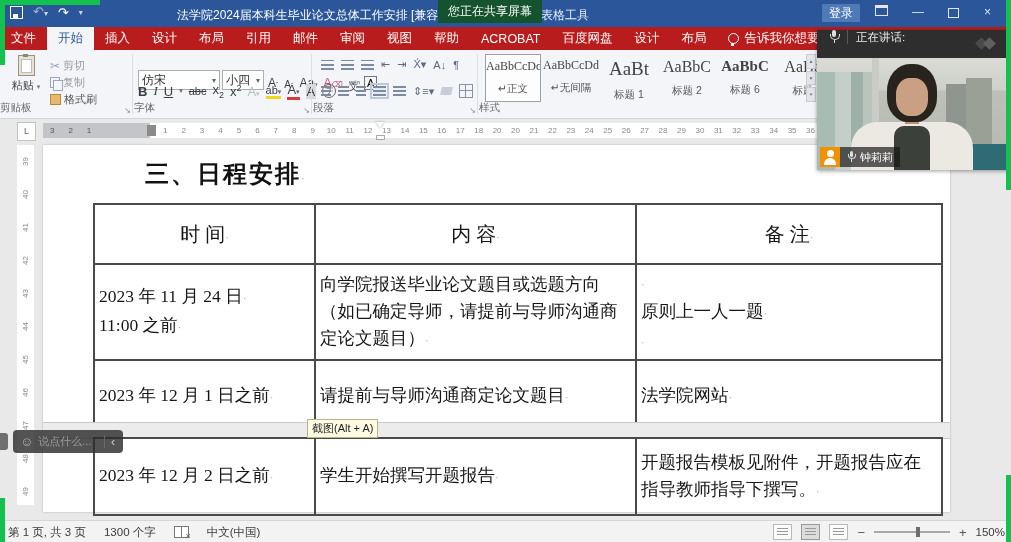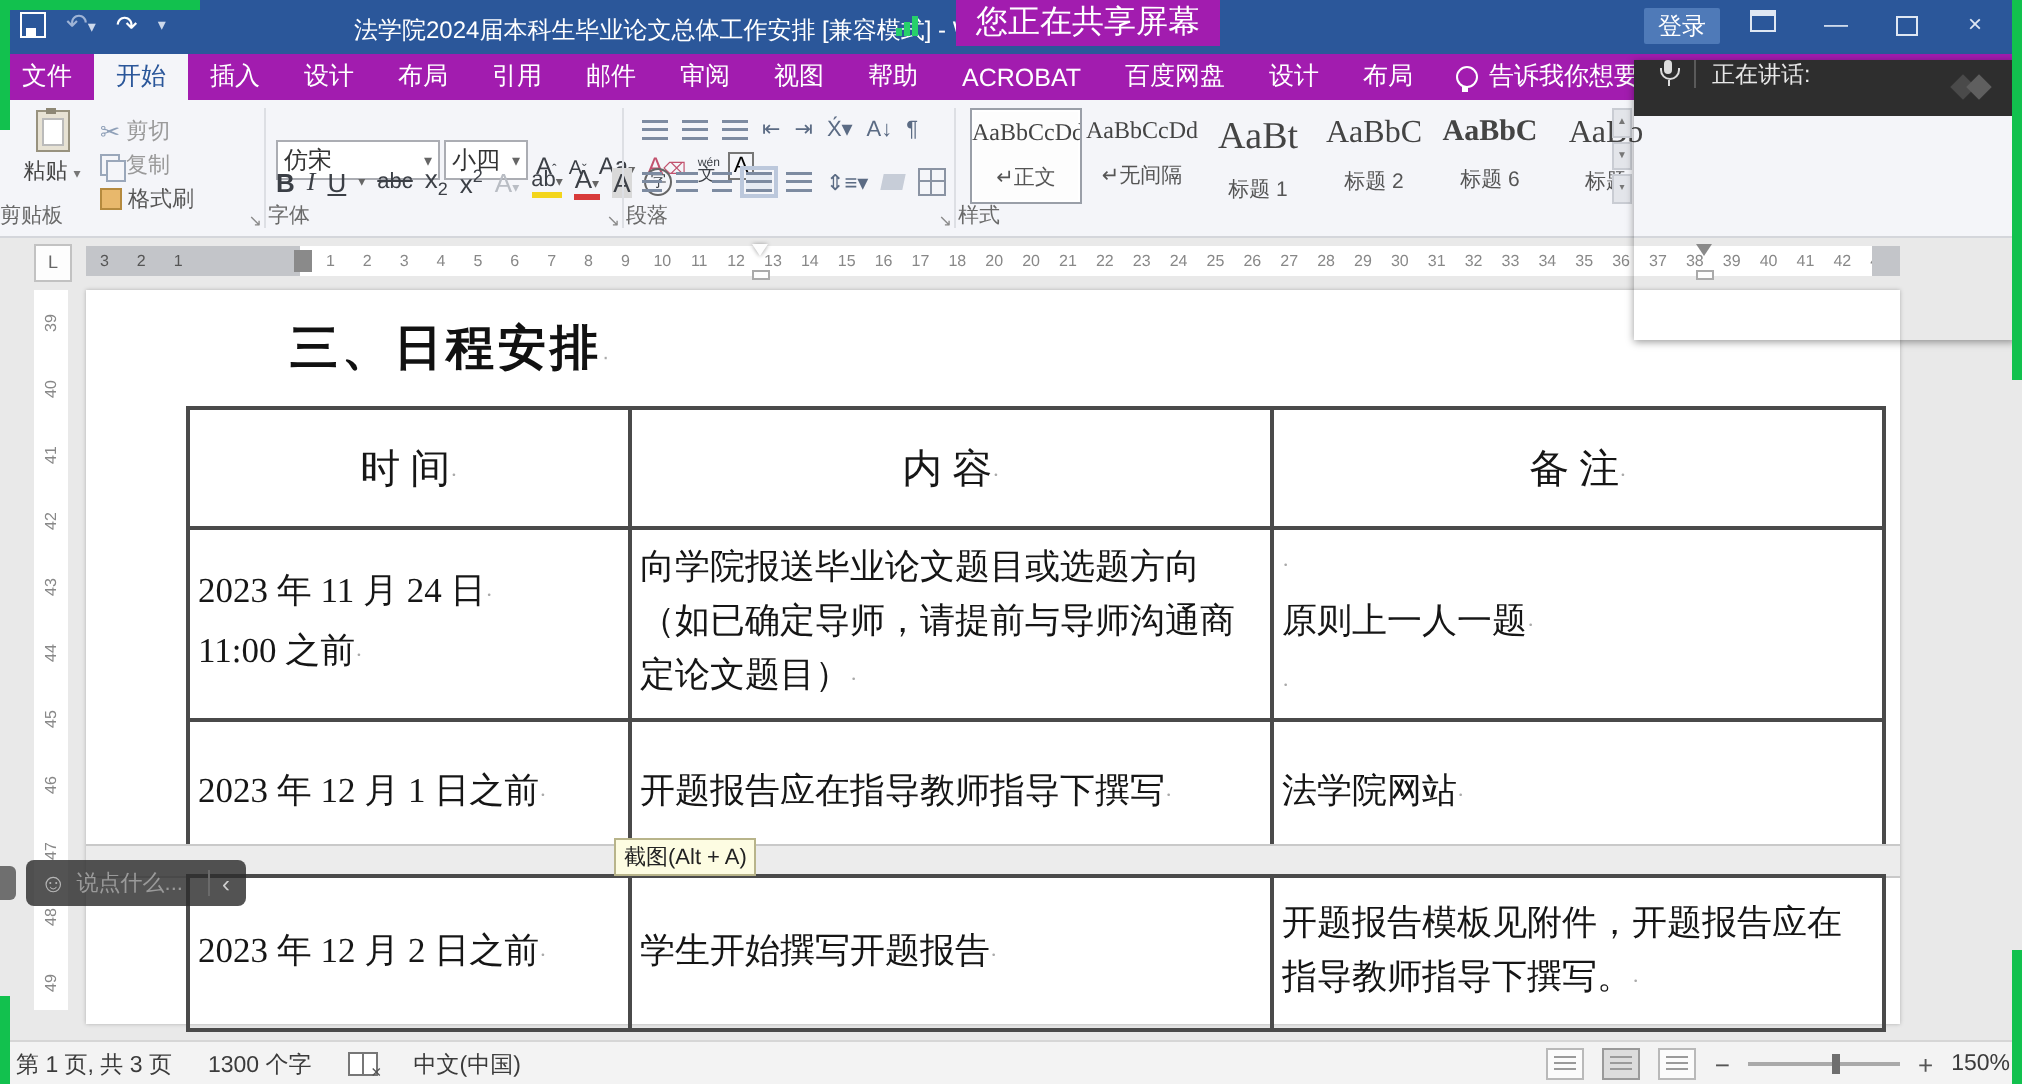--- a/index.html
+++ b/index.html
@@ -10,32 +10,32 @@
   .titlebar{position:absolute;left:0;top:0;width:1011px;height:27px;background:#2b579a;color:#fff;z-index:10}
   .qat{position:absolute;left:10px;top:5px;display:flex;align-items:center;gap:10px;color:#fff}
   .i-save{width:11px;height:11px;border:1.5px solid #fff;position:relative}
   .i-save:after{content:"";position:absolute;left:2px;bottom:0;width:5px;height:4px;background:#fff}
   .qat .arr{font-size:13px;line-height:13px}
   .qat .dim{color:#9fb4d6}
   .qat .tiny{font-size:8px;color:#cdd9ec}
   .doc-title{position:absolute;left:177px;top:7px;color:#fff;font-size:12px;white-space:nowrap}
   .sig{position:absolute;left:448px;top:8px;display:flex;align-items:flex-end;gap:1.5px}
   .sig i{display:block;width:2.5px;background:#27d06a}
-  .share-banner{position:absolute;left:478px;top:0;height:23px;padding:0 10px;background:#a21caf;color:#fff;
-                display:flex;align-items:center;font-size:16px;z-index:12}
+  .share-banner{position:absolute;left:438px;top:0;height:23px;padding:0 10px;background:#14532d;color:#fff;
+                display:flex;align-items:center;font-size:12px;z-index:12}
   .ctx-tool{position:absolute;left:541px;top:7px;color:#e8eefb;font-size:12px;z-index:11}
   .login-btn{position:absolute;left:822px;top:4px;width:38px;height:18px;background:#4f7ab8;color:#fff;
              display:flex;align-items:center;justify-content:center;font-size:12px;border-radius:1px}
   .winctl{position:absolute;top:5px;color:#dfe7f3;font-size:12px}
   .i-ribbonopt{display:inline-block;width:11px;height:9px;border:1px solid #dfe7f3;position:relative}
   .i-ribbonopt:after{content:"";position:absolute;left:0;top:0;width:100%;height:2px;background:#dfe7f3}
   .i-max{display:inline-block;width:9px;height:8px;border:1px solid #dfe7f3}
 
   
-  .tabsrow{position:absolute;left:0;top:27px;width:1011px;height:23px;background:#a21caf;color:#fff;z-index:9;
+  .tabsrow{position:absolute;left:0;top:27px;width:1011px;height:23px;background:#b91c1c;color:#fff;z-index:9;
            display:flex;align-items:stretch}
   .tab{display:flex;align-items:center;padding:0 11px;font-size:12.5px;white-space:nowrap}
   .tab.active{background:#f4f5f9;color:#2b579a}
   .tellme{display:flex;align-items:center;gap:6px;padding:0 10px;font-size:12.5px}
   .bulb{width:9px;height:9px;border:1.3px solid #fff;border-radius:50%;position:relative}
   .bulb:after{content:"";position:absolute;left:2px;top:9px;width:3px;height:2.5px;background:#fff}
 
   
   .ribbon{position:absolute;left:0;top:50px;width:1011px;height:68px;background:#f4f5f9;border-bottom:1px solid #d4d6db;z-index:8}
   .grp-label{position:absolute;bottom:3px;width:100%;text-align:left;font-size:10.5px;color:#6a6a6a}
@@ -481,21 +481,21 @@
     <tr class="r1">
       <td>
         <span>2023 年 11 月 24 日</span><span class="pmark">·</span><br>
         <span>11:00 之前</span><span class="pmark">·</span>
       </td>
       <td><span>向学院报送毕业论文题目或选题方向（如已确定导师，请提前与导师沟通商定论文题目）</span><span class="pmark">·</span></td>
       <td><span class="pmark">·</span><br><span>原则上一人一题</span><span class="pmark">·</span><br><span class="pmark">·</span></td>
     </tr>
     <tr class="r2">
       <td><span>2023 年 12 月 1 日之前</span><span class="pmark">·</span></td>
-      <td><span>开题报告应在指导教师指导下撰写</span><span class="pmark">·</span></td>
+      <td><span>请提前与导师沟通商定论文题目</span><span class="pmark">·</span></td>
       <td><span>法学院网站</span><span class="pmark">·</span></td>
     </tr>
   </tbody>
     </table>
 
   <div class="pagegap"></div>
 
   <table class="doctbl t2">
     <tbody>
         <tr>
@@ -524,20 +524,43 @@
         <span class="mic-arc"></span>
         <span class="mic-stem"></span>
     </span>
     <span class="meet-div"></span>
     <span class="meet-status">正在讲话:</span>
     <span class="meet-logo">
         <i></i>
         <i></i>
       </span>
   </div>
+  <div class="meet-video">
+    <div class="mv-glass"></div>
+    <div class="mv-beam"></div>
+    <div class="mv-curtain"></div>
+    <div class="mv-door"></div>
+    <div class="mv-desk"></div>
+    <div class="mv-body"></div>
+    <div class="mv-shirt"></div>
+    <div class="mv-neck"></div>
+    <div class="mv-hair"></div>
+    <div class="mv-face"></div>
+    <div class="nametag">
+      <span class="tagicon"></span>
+      <span class="tagname">
+        <span class="mic-s">
+          <span class="mic-cap"></span>
+            <span class="mic-arc"></span>
+            <span class="mic-stem"></span>
+        </span>
+        <span>钟莉莉</span>
+      </span>
+    </div>
+  </div>
 </div>
 
 <div class="statusbar">
   <div class="sb-left">
     <span>第 1 页, 共 3 页</span>
     <span>1300 个字</span>
     <span class="i-proof"></span>
     <span>中文(中国)</span>
   </div>
   <div class="sb-right">

